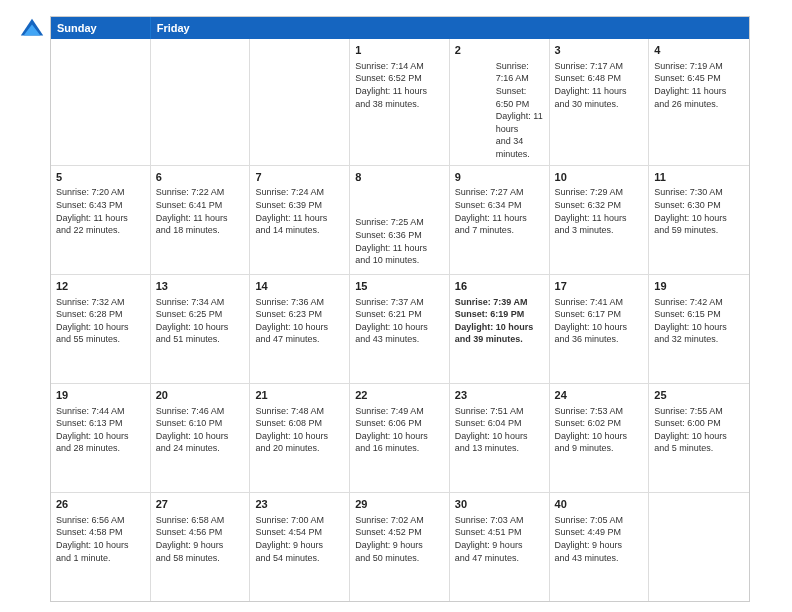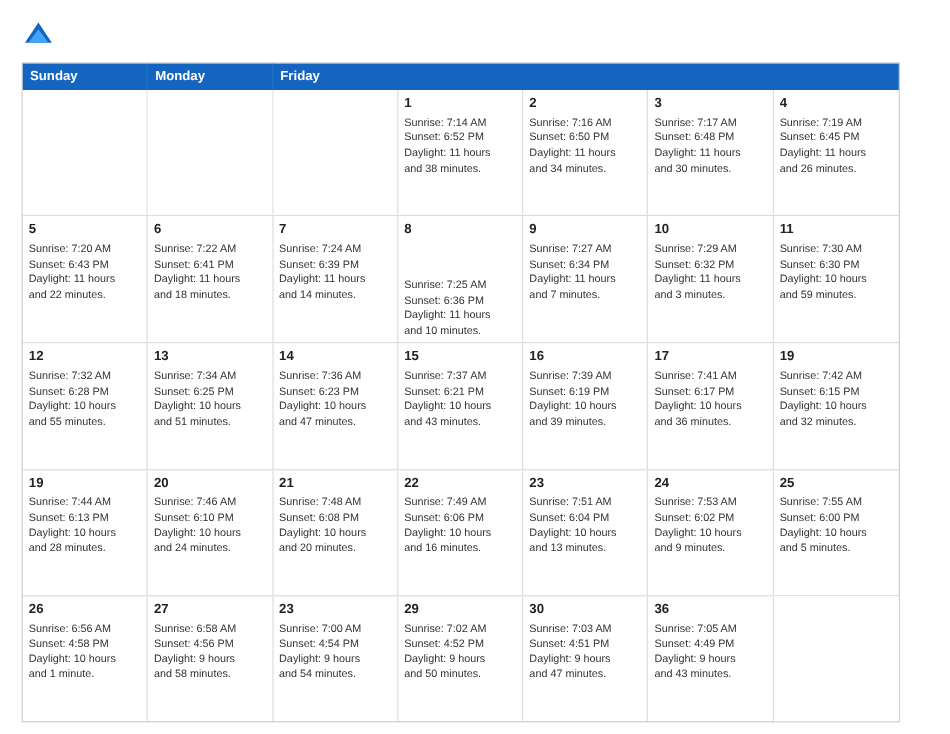--- a/index.html
+++ b/index.html
@@ -8,21 +8,21 @@
       background: #fff;
       width: 792px;
       height: 612px;
       overflow: hidden;
     }
     .page {
       width: 768px;
       height: 612px;
       padding: 16px 18px 10px 18px;
       display: flex;
-      flex-direction: column;
+      flex-direction: row;
     }
     .header {
       display: flex;
       justify-content: space-between;
       align-items: flex-start;
       margin-bottom: 8px;
     }
     .logo {
       display: flex;
       align-items: center;
@@ -124,38 +124,37 @@
     </div>
     <div class="title-block">
       <div class="month-title"></div>
       <div class="subtitle"></div>
     </div>
   </div>
 
   <div class="calendar">
     <div class="cal-header" id="cal-header">
         <div class="cal-header-cell">Sunday</div>
-        <div class="cal-header-cell">Monday</div>
         <div class="cal-header-cell">Friday</div>
       </div>
     <div class="cal-body" id="cal-body">
         <div class="cal-row">
           <div class="cal-cell empty"></div>
           <div class="cal-cell empty"></div>
           <div class="cal-cell empty"></div>
           <div class="cal-cell">
             <div class="day-num">1</div>
             <div class="cell-info" style="white-space: pre-line;">Sunrise: 7:14 AM
 Sunset: 6:52 PM
 Daylight: 11 hours
 and 38 minutes.</div>
           </div>
           <div class="cal-cell">
             <div class="day-num">2</div>
-            <div class="cell-info" style="white-space: pre-line;">Sunrise: 7:16 AM
+            <div class="cell-info" style="white-space: pre-line; margin-left: 41px;">Sunrise: 7:16 AM
 Sunset: 6:50 PM
 Daylight: 11 hours
 and 34 minutes.</div>
           </div>
           <div class="cal-cell">
             <div class="day-num">3</div>
             <div class="cell-info" style="white-space: pre-line;">Sunrise: 7:17 AM
 Sunset: 6:48 PM
 Daylight: 11 hours
 and 30 minutes.</div>
@@ -243,21 +242,21 @@
           </div>
           <div class="cal-cell">
             <div class="day-num">15</div>
             <div class="cell-info" style="white-space: pre-line;">Sunrise: 7:37 AM
 Sunset: 6:21 PM
 Daylight: 10 hours
 and 43 minutes.</div>
           </div>
           <div class="cal-cell">
             <div class="day-num">16</div>
-            <div class="cell-info" style="white-space: pre-line;">Sunrise: 7:39 AM
+            <div class="cell-info" style="white-space: pre-line; font-weight: bold;">Sunrise: 7:39 AM
 Sunset: 6:19 PM
 Daylight: 10 hours
 and 39 minutes.</div>
           </div>
           <div class="cal-cell">
             <div class="day-num">17</div>
             <div class="cell-info" style="white-space: pre-line;">Sunrise: 7:41 AM
 Sunset: 6:17 PM
 Daylight: 10 hours
 and 36 minutes.</div>
@@ -351,21 +350,21 @@
 and 50 minutes.</div>
           </div>
           <div class="cal-cell">
             <div class="day-num">30</div>
             <div class="cell-info" style="white-space: pre-line;">Sunrise: 7:03 AM
 Sunset: 4:51 PM
 Daylight: 9 hours
 and 47 minutes.</div>
           </div>
           <div class="cal-cell">
-            <div class="day-num">36</div>
+            <div class="day-num">40</div>
             <div class="cell-info" style="white-space: pre-line;">Sunrise: 7:05 AM
 Sunset: 4:49 PM
 Daylight: 9 hours
 and 43 minutes.</div>
           </div>
           <div class="cal-cell empty"></div>
         </div>
       </div>
   </div>
 </div>

